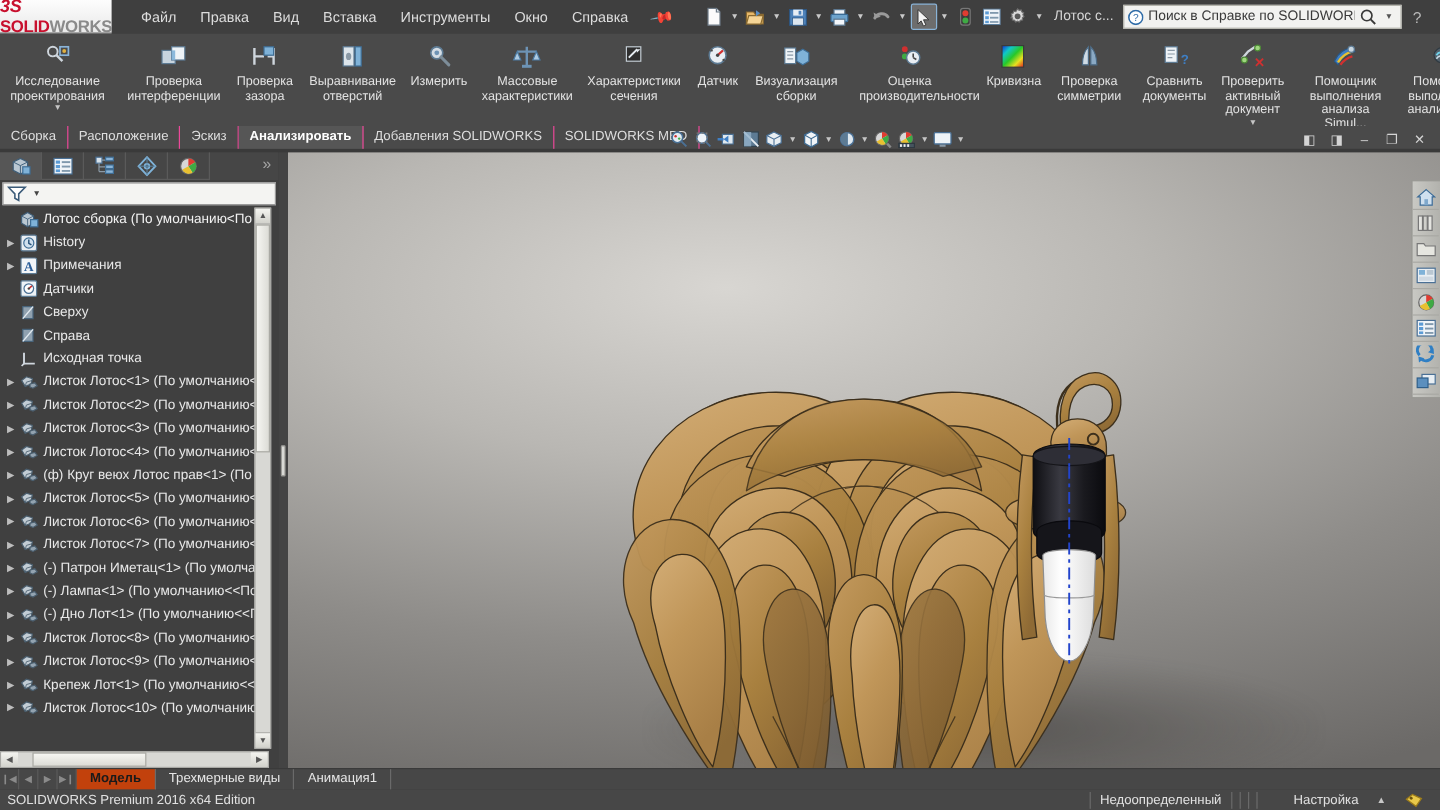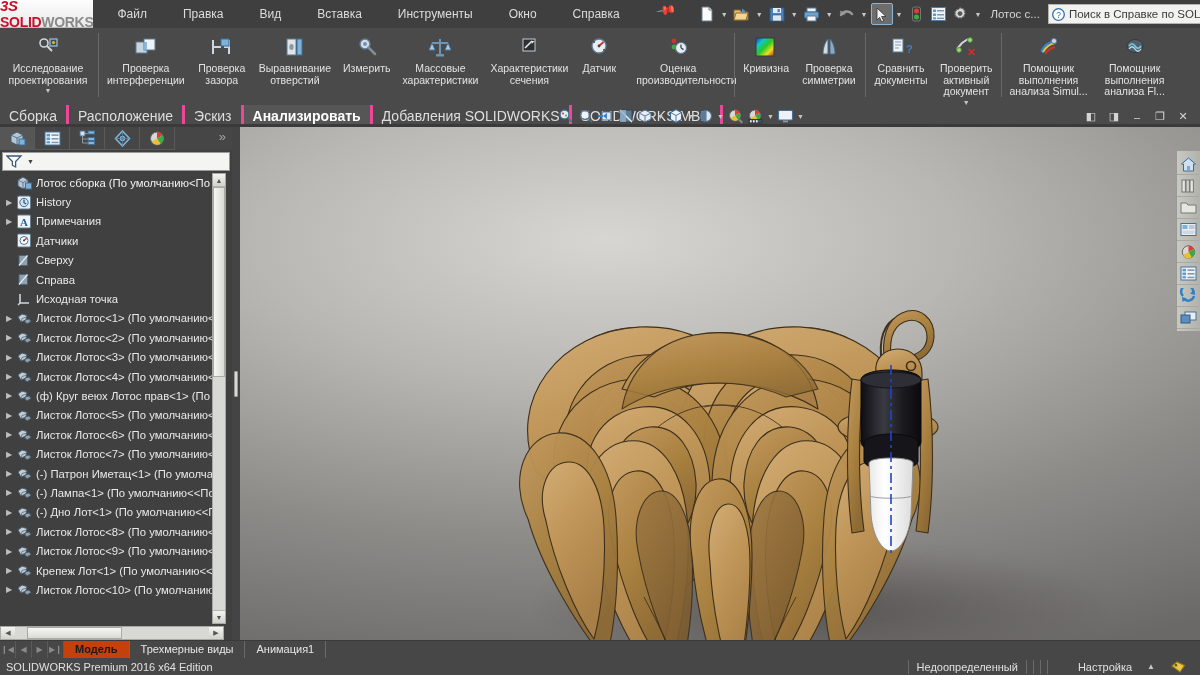--- a/index.html
+++ b/index.html
@@ -21,21 +21,21 @@
   .logo-box {
     width: 140px; height: 28px;
     background: linear-gradient(#fdfdfd, #e9e9e9);
     display: flex; align-items: center; justify-content: center;
     border-bottom: 1px solid #bbb;
   }
   .logo-txt { font-size: 14px; font-weight: bold; letter-spacing: -.3px; }
   .logo-ds { color: #c8102e; font-style: italic; font-weight: bold; font-size: 15px; }
   .logo-solid { color: #c8102e; }
   .logo-works { color: #8a8a8a; }
-  .menubar { display: flex; margin-left: 14px; gap: 16px; }
+  .menubar { display: flex; align-items: center; margin-left: 14px; gap: 0; }
   .menu-item {
     color: #dcdcdc; font-size: 12px; padding: 5px 10px; cursor: default;
     white-space: nowrap;
   }
   .pin-icon { margin-left: 10px; color: #5b9bd5; font-size: 13px; transform: rotate(35deg); display:inline-block;}
   .tb-sep { width: 1px; height: 20px; background: #555; margin: 0 7px; }
   .qat { display: flex; align-items: center; margin-left: 10px; }
   .qat-btn {
     width: 22px; height: 22px; display: flex; align-items: center; justify-content: center;
     cursor: default; position: relative;
@@ -71,22 +71,22 @@
     text-align: center; max-width: 84px; white-space: pre-line;
   }
   .rb-dd { color: #c5c5c5; font-size: 7px; line-height: 7px; margin-top: 1px; }
 
   
   .cmdtabs {
     position: absolute; top: 105px; left: 0; width: 1200px; height: 19px;
     background: #4a4a4a; display: flex; align-items: stretch;
   }
   .ctab {
-    color: #dedede; font-size: 14px; padding: 3px 9px 16px 9px;
-    border-right: 3px solid #ec4899; cursor: default; white-space: nowrap;
+    color: #dedede; font-size: 11px; padding: 3px 9px 16px 9px;
+    border-right: 1px solid #ec4899; cursor: default; white-space: nowrap;
   }
   .ctab.active { color: #ffffff; font-weight: bold; background: #565656; }
   .viewtoolbar {
     position: absolute; top: 106px; left: 556px; height: 20px;
     display: flex; align-items: center; gap: 1px;
   }
   .vt-btn { width: 19px; height: 18px; display:flex; align-items:center; justify-content:center; }
   .vt-caret { color: #c5c5c5; font-size: 7px; width: 9px; text-align:center; }
   .docctrls { position: absolute; top: 108px; right: 6px; display: flex; gap: 1px; align-items: center;}
   .dc-btn { width: 22px; height: 17px; display:flex; align-items:center; justify-content:center; color:#d4d4d4; font-size: 11px;}
@@ -399,20 +399,33 @@
         <div class="rb-ico">
           <svg width="26" height="26" viewBox="0 0 26 26">
               <circle cx="13" cy="11" r="7" fill="#e9eef3" stroke="#5d7b94" stroke-width="1.3"></circle>
               <line x1="13" y1="11" x2="17.5" y2="7" stroke="#d03030" stroke-width="1.8"></line>
               <circle cx="13" cy="11" r="1.4" fill="#444"></circle>
               <circle cx="8" cy="7" r="1" fill="#4a4a4a"></circle>
               <circle cx="18" cy="15" r="1" fill="#4a4a4a"></circle>
             </svg>
         </div>
         <div class="rb-lbl">Датчик</div>
+      </div>
+      <div class="rb-btn" style="min-width:74px">
+        <div class="rb-ico">
+          <svg width="26" height="26" viewBox="0 0 26 26">
+              <rect x="3" y="5" width="9" height="13" fill="#eef3f7" stroke="#5d7b94"></rect>
+              <line x1="5" y1="8" x2="10" y2="8" stroke="#8a99a6"></line>
+              <line x1="5" y1="11" x2="10" y2="11" stroke="#8a99a6"></line>
+              <line x1="5" y1="14" x2="10" y2="14" stroke="#8a99a6"></line>
+              <path d="M13 9l5-3 5 3v7l-5 3-5-3z" fill="#7fb2d8" stroke="#3f6e96"></path>
+            </svg>
+        </div>
+        <div class="rb-lbl">Визуализация
+сборки</div>
       </div>
       <div class="rb-btn" style="min-width:108px">
         <div class="rb-ico">
           <svg width="26" height="26" viewBox="0 0 26 26">
               <circle cx="9" cy="6" r="2.4" fill="#d03030"></circle>
               <circle cx="9" cy="12" r="2.4" fill="#3faa44"></circle>
               <circle cx="16" cy="13" r="5.5" fill="#e9eef3" stroke="#5d7b94" stroke-width="1.2"></circle>
               <line x1="16" y1="13" x2="16" y2="9.5" stroke="#444" stroke-width="1.3"></line>
               <line x1="16" y1="13" x2="18.6" y2="14.6" stroke="#444" stroke-width="1.3"></line>
             </svg>

